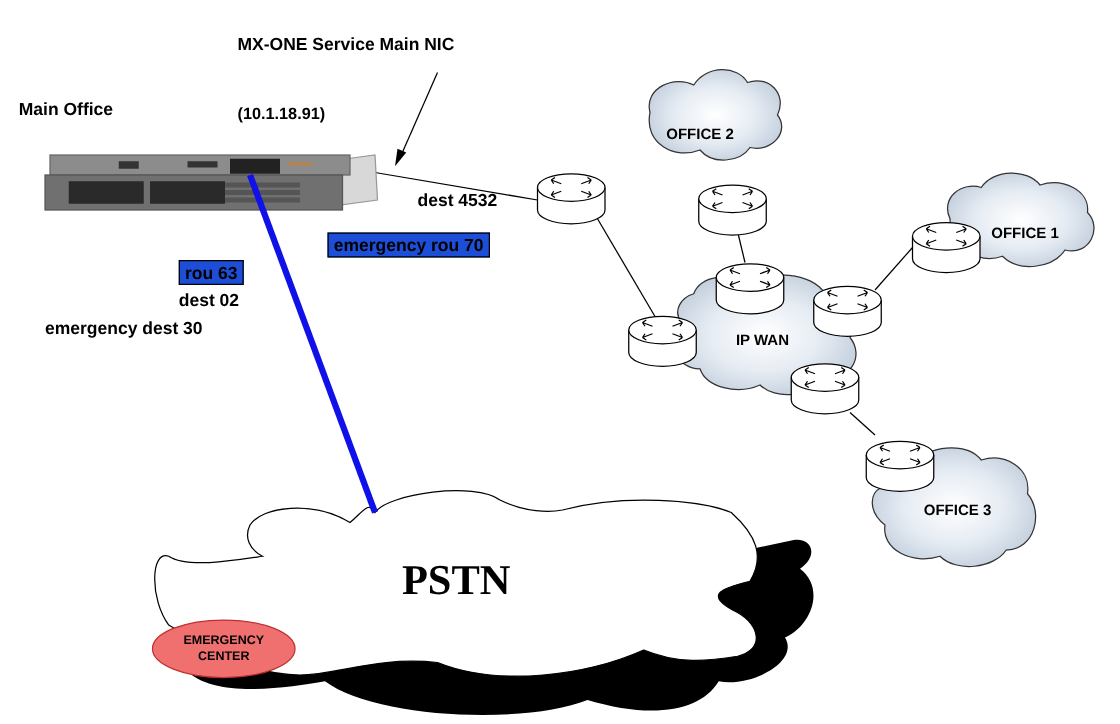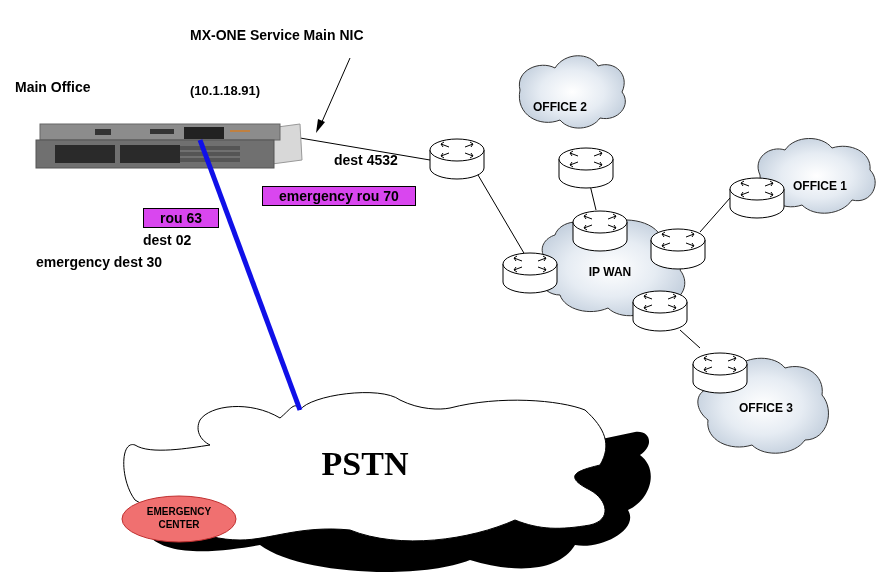--- a/index.html
+++ b/index.html
@@ -1,19 +1,19 @@
 <!DOCTYPE html>
 <html><head>
 <meta charset="utf-8">
 <style>
   html, body { margin: 0; padding: 0; background: #ffffff; }
   body { width: 896px; height: 579px; position: relative; overflow: hidden; font-family: "Liberation Sans", sans-serif; }
   #diagram { position: absolute; left: 0; top: 0; }
   .lbl { position: absolute; color: #000; font-family: "Liberation Sans", sans-serif; font-weight: bold; white-space: nowrap; }
-  .boxed { border: 1px solid #000; background: #d946ef; padding: 0 16px; line-height: 18px; }
+  .boxed { border: 1px solid #000; background: #1d4ed8; padding: 0 4px; line-height: 18px; }
   .cloud-text { font-family: "Liberation Sans", sans-serif; font-weight: bold; font-size: 12px; fill: #000; }
   .pstn-text { font-family: "Liberation Serif", serif; font-weight: bold; font-size: 34px; fill: #000; }
   .ec-text { font-family: "Liberation Sans", sans-serif; font-weight: bold; font-size: 10px; fill: #000; }
 </style>
 </head>
 <body>
 
 <svg id="diagram" width="896" height="579" viewBox="0 0 896 579" xmlns="http://www.w3.org/2000/svg">
   <defs>
     <radialGradient id="cloudGrad" cx="50%" cy="50%" r="55%">

